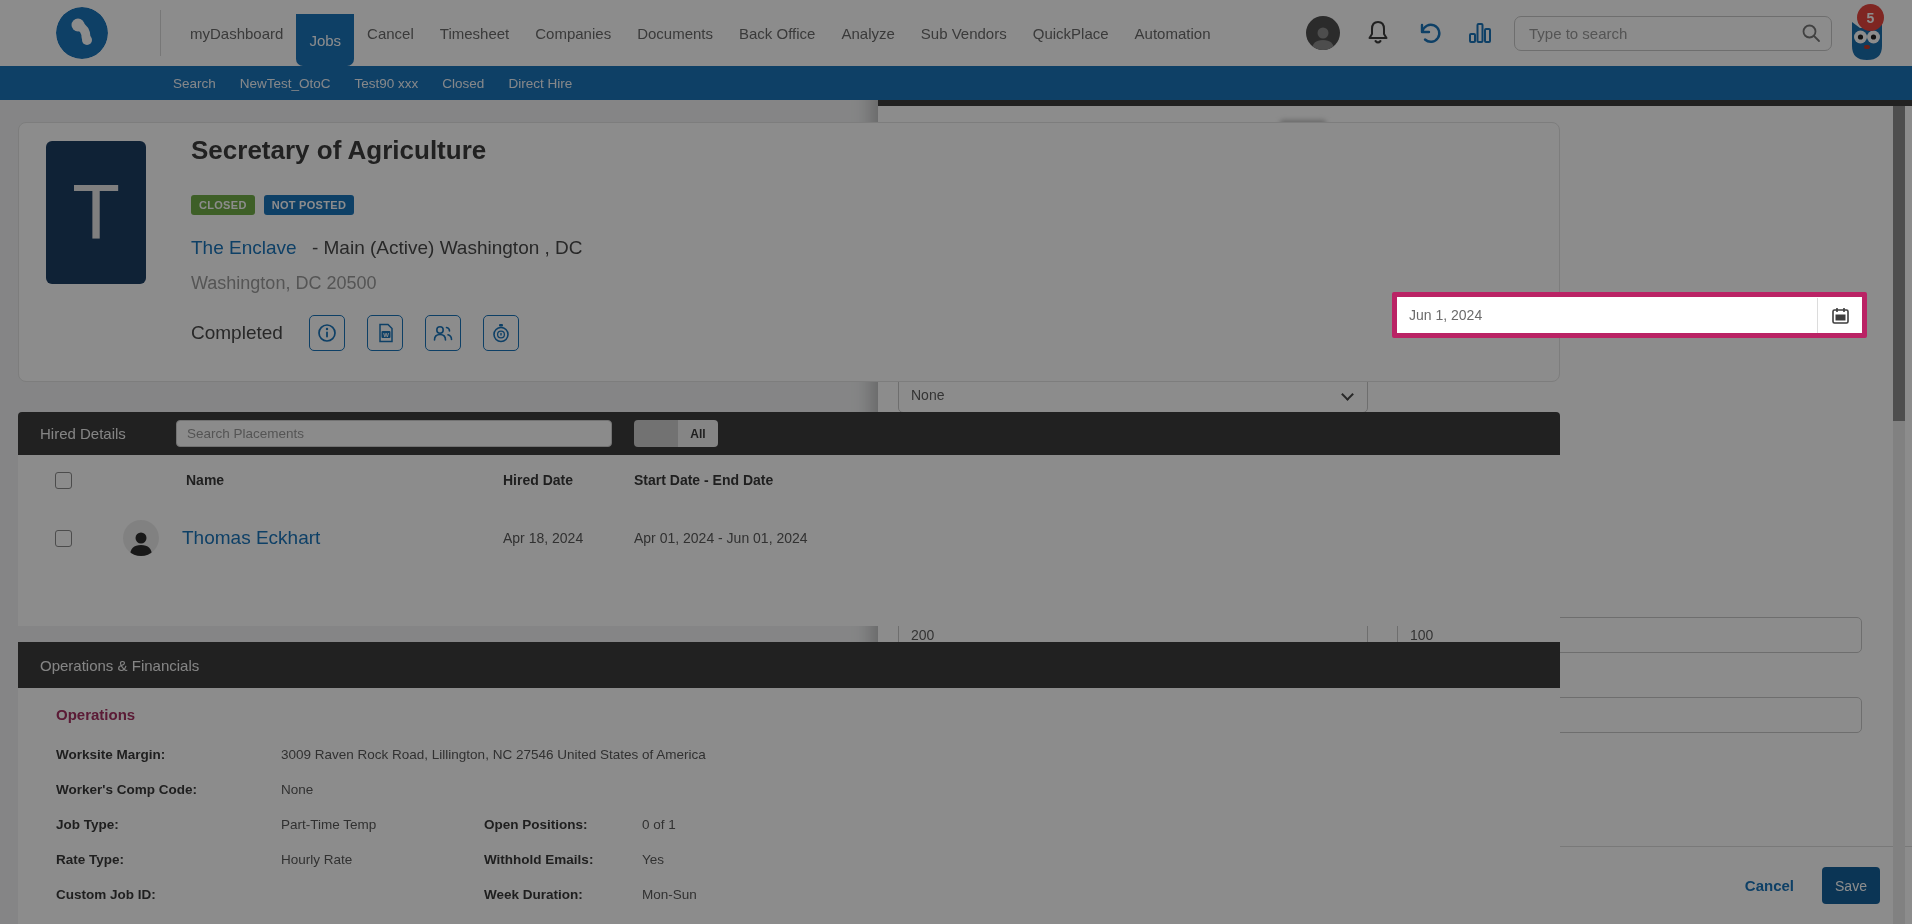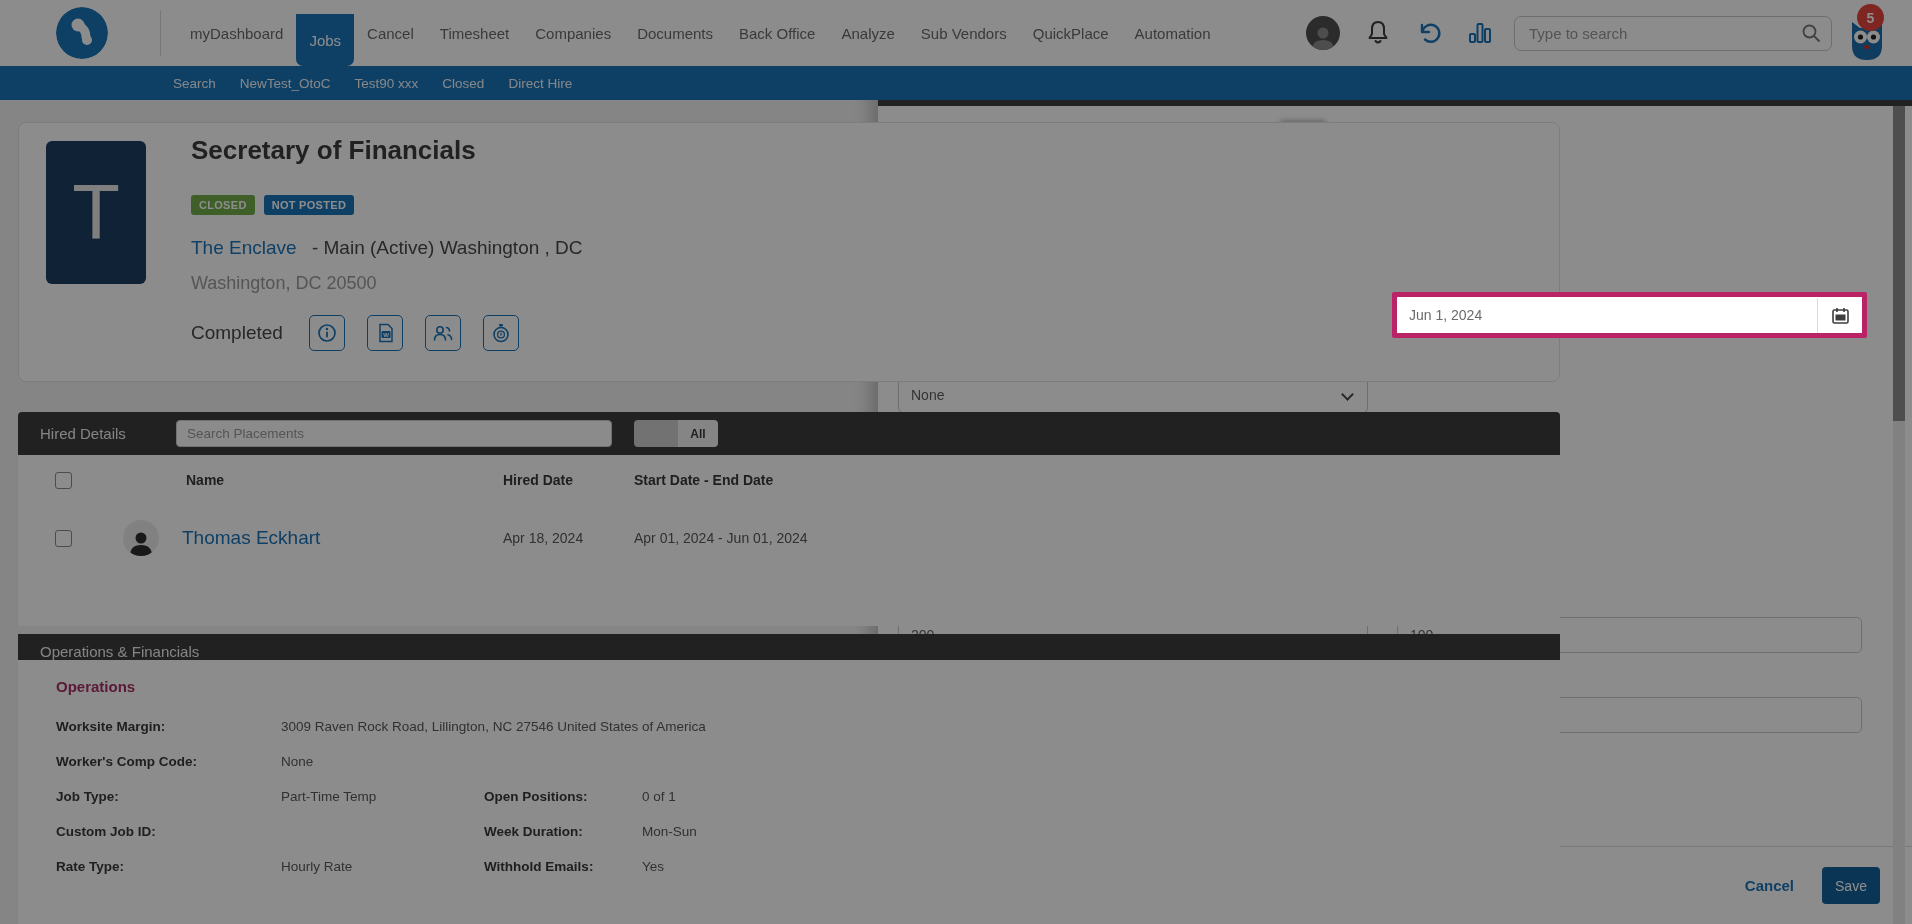--- a/index.html
+++ b/index.html
@@ -66,21 +66,21 @@
   .hired-table { margin-left:18px; width:1542px; background:#ffffff; padding:0 0 55px 0; }
   .t-head, .t-row { display:grid; grid-template-columns:68px 380px 131px 1fr; align-items:center; padding-left:37px; }
   .t-head { height:50px; font-size:14px; font-weight:bold; color:#3a3a3a; }
   .t-head .h-name { padding-left:63px; }
   .t-row { height:66px; font-size:14px; color:#5a5a5a; }
   .cb { width:17px; height:17px; border:1.5px solid #8a8a8a; border-radius:3px; background:#fff; display:inline-block; cursor:pointer; }
   .name-cell { display:flex; align-items:center; gap:23px; }
   .row-avatar { width:36px; height:36px; border-radius:50%; background:#ececec; overflow:hidden; display:flex; align-items:flex-end; justify-content:center; }
   .name-cell a { color:#1b75bb; font-size:19px; text-decoration:none; }
 
-  .ops-bar { margin:8px 0 0 18px; width:1542px; height:26px; background:#3c3c3c; display:flex; align-items:flex-end; }
+  .ops-bar { margin:16px 0 0 18px; width:1542px; height:46px; background:#3c3c3c; display:flex; align-items:center; }
   .ops-bar .sec-title { color:#f0f0f0; font-size:15px; margin-left:22px; }
   .ops-body { margin-left:18px; width:1542px; background:#ffffff; padding:18px 0 40px 38px; min-height:190px; }
   .ops-sub { color:#a63263; font-size:15px; font-weight:bold; margin-bottom:14px; }
   .ops-row { display:grid; grid-template-columns:225px 203px 158px auto; height:35px; align-items:center;
              font-size:13.5px; white-space:nowrap; }
   .ops-row .lab { font-weight:bold; color:#3a3a3a; }
   .ops-row .val { color:#5a5a5a; }
   .ops-row .span-rest { grid-column:2 / -1; }
 
   
@@ -217,21 +217,21 @@
   <span>NewTest_OtoC</span>
   <span>Test90 xxx</span>
   <span>Closed</span>
   <span>Direct Hire</span>
 </div>
 
 <div class="content">
 
   <section class="job-card">
     <div class="job-tile">T</div>
-    <h1 class="job-title">Secretary of Financials</h1>
+    <h1 class="job-title">Secretary of Agriculture</h1>
     <div class="badges">
       <span class="badge green">CLOSED</span>
       <span class="badge blue">NOT POSTED</span>
     </div>
     <div class="company-row">
       <a href="#">The Enclave</a>
       <span>- Main (Active) Washington , DC</span>
     </div>
     <div class="job-address">Washington, DC 20500</div>
     <div class="stage-row">
@@ -316,30 +316,30 @@
       <span class="lab">Worker's Comp Code:</span>
       <span class="val span-rest">None</span>
     </div>
     <div class="ops-row">
       <span class="lab">Job Type:</span>
       <span class="val">Part-Time Temp</span>
       <span class="lab">Open Positions:</span>
       <span class="val">0 of 1</span>
     </div>
     <div class="ops-row">
+      <span class="lab">Rate Type:</span>
+      <span class="val">Hourly Rate</span>
+      <span class="lab">Withhold Emails:</span>
+      <span class="val">Yes</span>
+    </div>
+    <div class="ops-row">
       <span class="lab">Custom Job ID:</span>
       <span class="val"></span>
       <span class="lab">Week Duration:</span>
       <span class="val">Mon-Sun</span>
-    </div>
-    <div class="ops-row">
-      <span class="lab">Rate Type:</span>
-      <span class="val">Hourly Rate</span>
-      <span class="lab">Withhold Emails:</span>
-      <span class="val">Yes</span>
     </div>
   </div>
 </div>
 
 <aside class="panel">
   <div class="panel-header">
     <span class="panel-title">Hired Details - Thomas Eckhart - Secretary of Agriculture</span>
     <span class="panel-close">
       <svg width="18" height="18" viewBox="0 0 18 18">
         <line x1="3" y1="3" x2="15" y2="15" stroke="#cfcfcf" stroke-width="2.6" stroke-linecap="round"></line>

